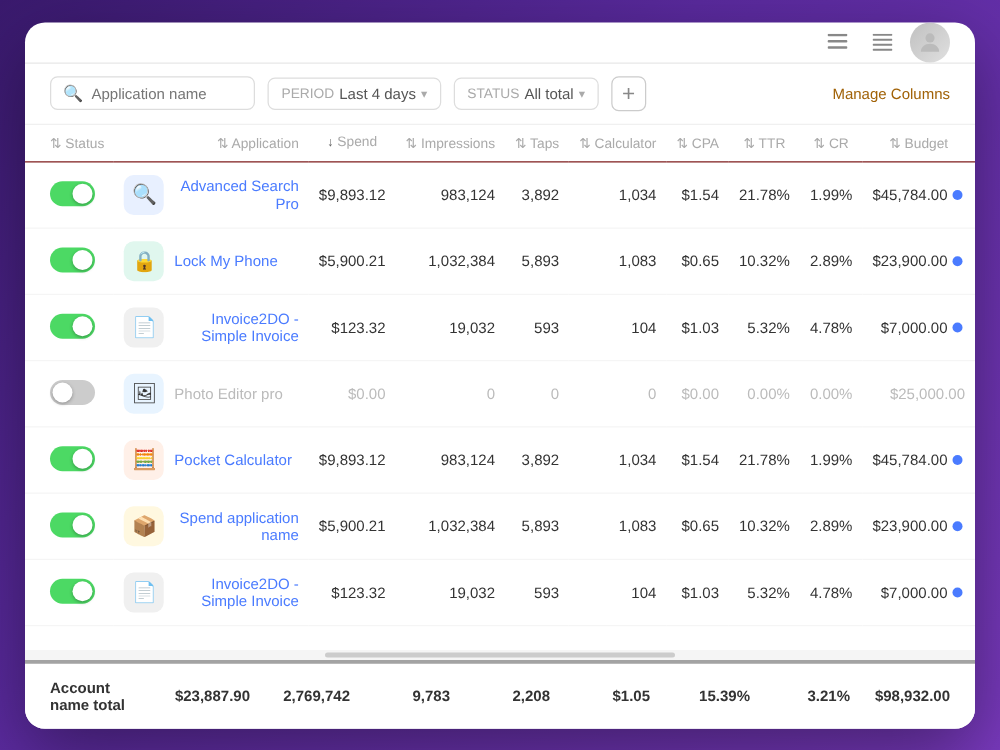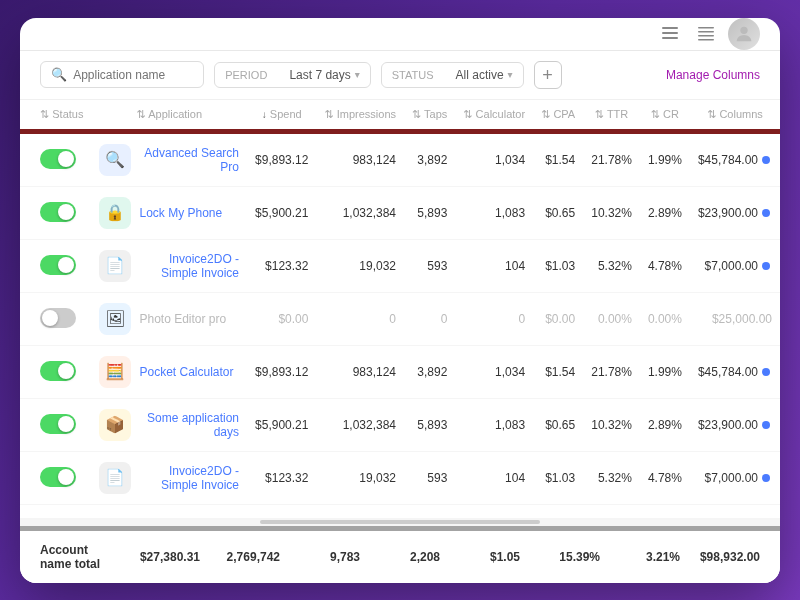--- a/index.html
+++ b/index.html
@@ -102,68 +102,68 @@
       display: flex;
       align-items: center;
       border: 1px solid #ddd;
       border-radius: 6px;
       padding: 5px 10px;
       font-size: 12px;
       color: #555;
       gap: 4px;
       cursor: pointer;
     }
-    .filter-pill span.label { color: #aaa; font-size: 11px; margin-right: 18px; }
+    .filter-pill span.label { color: #aaa; font-size: 11px; margin-right: 0; }
     .filter-pill .chevron { color: #aaa; font-size: 10px; }
     .add-btn {
       width: 28px;
       height: 28px;
       display: flex;
       align-items: center;
       justify-content: center;
       border: 1.5px solid #ccc;
       border-radius: 6px;
       cursor: pointer;
       color: #888;
       font-size: 18px;
       line-height: 1;
     }
     .manage-cols {
       margin-left: auto;
-      color: #a21caf;
+      color: #a16207;
       font-size: 12px;
       font-weight: 500;
       cursor: pointer;
     }
     
     .table-wrap {
       flex: 1;
       overflow-y: auto;
       overflow-x: hidden;
     }
     table {
       width: 100%;
       border-collapse: collapse;
       font-size: 12px;
     }
     thead tr {
-      border-bottom: 5px solid #7f1d1d;
+      border-bottom: 1px solid #7f1d1d;
     }
     thead th {
       padding: 8px 8px;
       text-align: center;
       color: #aaa;
       font-weight: 500;
       font-size: 11px;
       white-space: nowrap;
       cursor: pointer;
       user-select: none;
     }
     thead th:first-child { text-align: left; padding-left: 20px; width: 60px; }
-    thead th:nth-child(2) { text-align: center; width: 200px; }
+    thead th:nth-child(2) { text-align: right; width: 200px; }
     thead th .sort-arrow { color: #666; font-size: 10px; }
     tbody tr {
       border-bottom: 1px solid #f5f5f5;
     }
     tbody td {
       padding: 10px 8px;
       text-align: right;
       color: #333;
       font-size: 12px;
     }
@@ -228,21 +228,21 @@
       align-items: center;
     }
     .budget-dot {
       width: 8px;
       height: 8px;
       border-radius: 50%;
       background: #4a7bff;
     }
     
     .table-footer {
-      border-top: 5px solid #a3a3a3;
+      border-top: 3px solid #a3a3a3;
       padding: 12px 20px;
       display: flex;
       align-items: center;
       background: #fff;
     }
     .footer-label {
       font-size: 12px;
       font-weight: 600;
       color: #333;
       width: 200px;
@@ -311,46 +311,46 @@
     </div>
   </div>
 
   <div class="toolbar">
     <div class="search-box">
       <span class="search-icon-sm">🔍</span>
       <input type="text" placeholder="Application name" style="">
     </div>
     <div class="filter-pill">
       <span class="label">PERIOD</span>
-      <span>Last 7 days</span>
+      <span>Last 4 days</span>
       <span class="chevron">▾</span>
     </div>
     <div class="filter-pill">
       <span class="label">STATUS</span>
-      <span>All active</span>
+      <span>All total</span>
       <span class="chevron">▾</span>
     </div>
     <div class="add-btn">+</div>
     <div class="manage-cols">Manage Columns</div>
   </div>
 
   <div class="table-wrap">
     <table>
       <thead>
         <tr>
           <th>⇅ Status</th>
           <th>⇅ Application</th>
           <th><span class="sort-arrow">↓</span> Spend</th>
           <th>⇅ Impressions</th>
           <th>⇅ Taps</th>
           <th>⇅ Calculator</th>
           <th>⇅ CPA</th>
           <th>⇅ TTR</th>
           <th>⇅ CR</th>
-          <th>⇅ Columns</th>
+          <th>⇅ Budget</th>
         </tr>
       </thead>
       <tbody id="table-body">
       <tr>
     <td>
       <div class="toggle on">
         <div class="toggle-knob"></div>
       </div>
     </td>
     <td>
@@ -487,21 +487,21 @@
   </tr>
           <tr>
     <td>
       <div class="toggle on">
         <div class="toggle-knob"></div>
       </div>
     </td>
     <td>
       <div class="app-cell">
         <div class="app-icon" style="background:#fff8e0">📦</div>
-        <span class="app-name" style="">Some application days</span>
+        <span class="app-name" style="">Spend application name</span>
       </div>
     </td>
     <td style="">$5,900.21</td>
     <td style="">1,032,384</td>
     <td style="">5,893</td>
     <td style="">1,083</td>
     <td style="">$0.65</td>
     <td style="">10.32%</td>
     <td style="">2.89%</td>
     <td>
@@ -545,21 +545,21 @@
     </table>
   </div>
 
   <div class="scroll-bar-area">
     <div class="scroll-bar-inner"></div>
   </div>
 
   <div class="table-footer">
     <div class="footer-label">Account name total</div>
     <div class="footer-vals">
-      <div class="footer-val">$27,380.31</div>
+      <div class="footer-val">$23,887.90</div>
       <div class="footer-val">2,769,742</div>
       <div class="footer-val">9,783</div>
       <div class="footer-val">2,208</div>
       <div class="footer-val">$1.05</div>
       <div class="footer-val">15.39%</div>
       <div class="footer-val">3.21%</div>
       <div class="footer-val">$98,932.00</div>
     </div>
   </div>
 </div>

